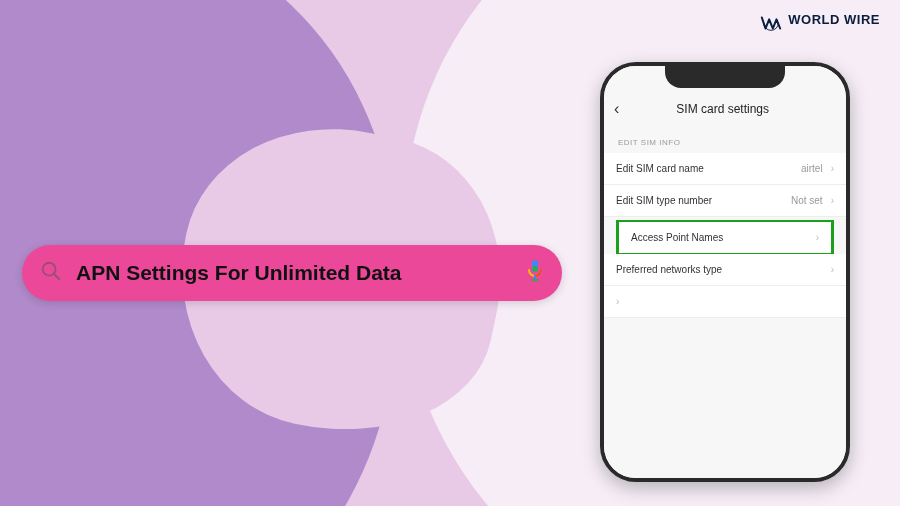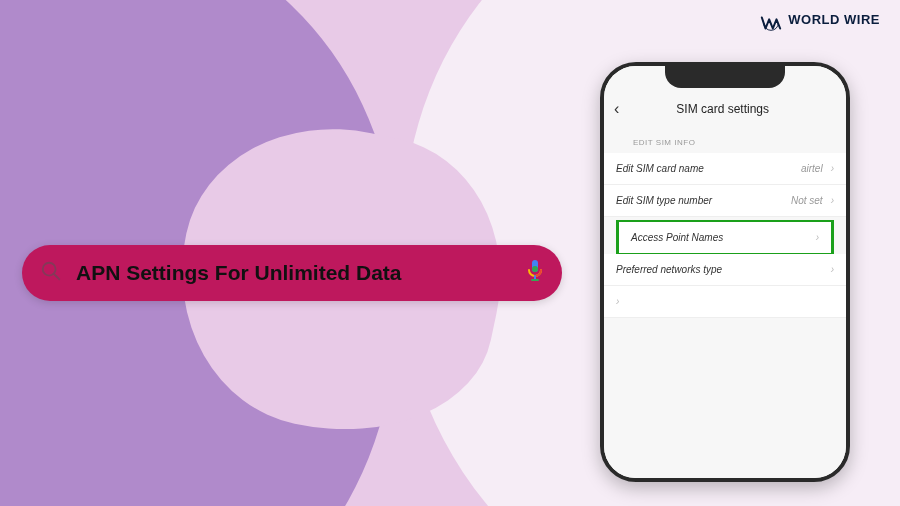--- a/index.html
+++ b/index.html
@@ -58,21 +58,21 @@
   }
   .logo svg { display: block; }
 
   
   .search-pill {
     position: absolute;
     top: 245px;
     left: 22px;
     width: 540px;
     height: 56px;
-    background: #be185d;
+    background: #ec4899;
     border-radius: 28px;
     display: flex;
     align-items: center;
     padding: 0 18px;
     box-shadow: 0 2px 8px rgba(0,0,0,0.15);
   }
   .search-icon {
     flex: 0 0 auto;
     margin-right: 14px;
     opacity: 0.55;
@@ -136,33 +136,32 @@
     text-align: center;
     font-weight: 400;
     font-size: 12px;
     color: #222;
     margin-right: 18px;
   }
   .section-label {
     font-size: 8px;
     letter-spacing: 0.5px;
     color: #9a9a9a;
-    padding: 10px 29px 6px;
+    padding: 10px 14px 6px;
     text-transform: uppercase;
   }
   .row {
     background: #fff;
     padding: 10px 12px;
     display: flex;
     align-items: center;
     justify-content: space-between;
     border-bottom: 1px solid #eee;
     font-size: 10px;
     color: #333;
-    font-style: italic;
   }
   .row.highlight {
     border: 2px solid #1aa01a;
     border-left-width: 3px;
     border-right-width: 3px;
     margin: -1px 12px;
   }
   .row .value {
     font-size: 10px;
     color: #999;

